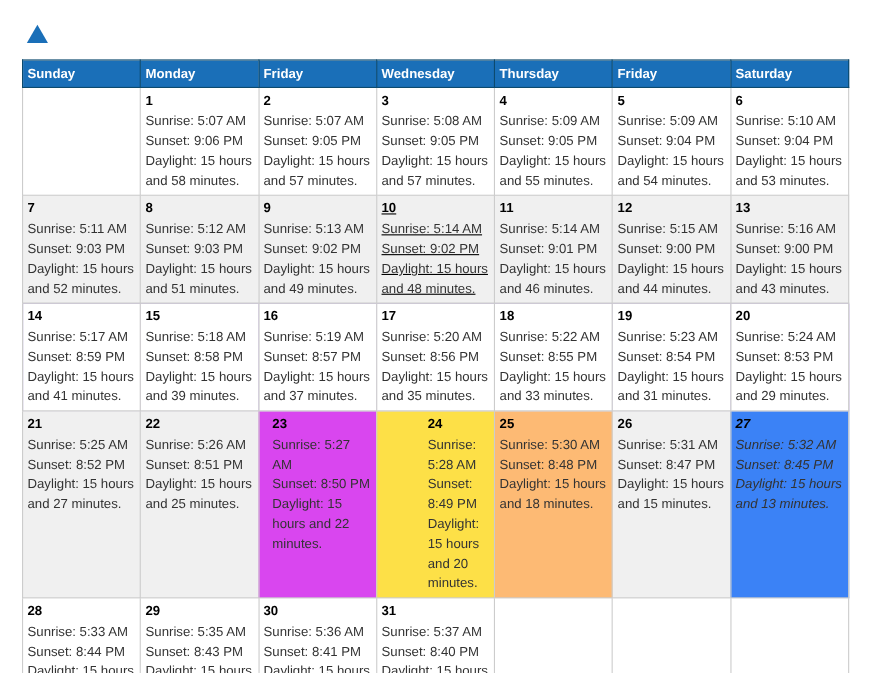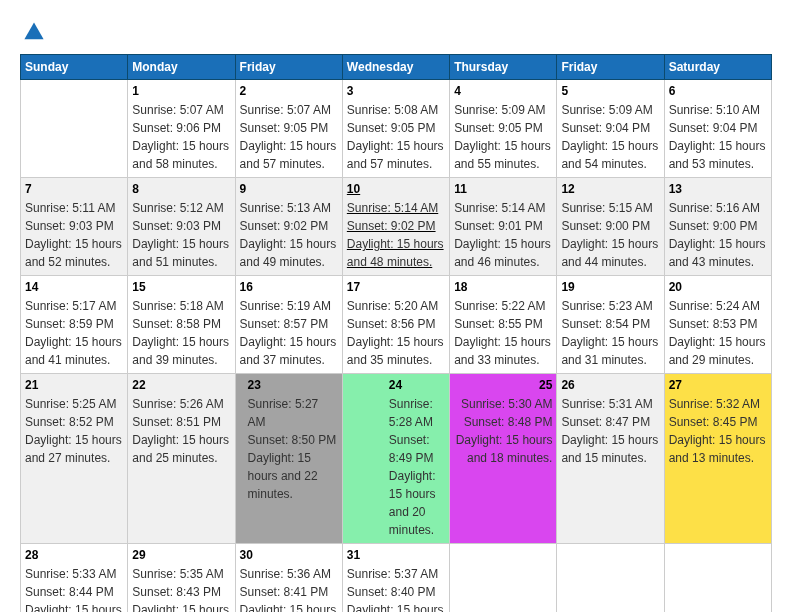--- a/index.html
+++ b/index.html
@@ -204,37 +204,37 @@
       </tr>
       <tr style="background: rgb(240, 240, 240); margin-top: 28px;">
         <td style="background: rgb(240, 240, 240);">
           <span class="day-num">21</span>
           <div class="day-info">Sunrise: 5:25 AM<br>Sunset: 8:52 PM<br>Daylight: 15 hours and 27 minutes.</div>
         </td>
         <td style="background: rgb(240, 240, 240);">
           <span class="day-num">22</span>
           <div class="day-info">Sunrise: 5:26 AM<br>Sunset: 8:51 PM<br>Daylight: 15 hours and 25 minutes.</div>
         </td>
-        <td style="background: #a3a3a3; padding-left: 12px;">
+        <td style="background: #d946ef; padding-left: 12px;">
           <span class="day-num">23</span>
           <div class="day-info">Sunrise: 5:27 AM<br>Sunset: 8:50 PM<br>Daylight: 15 hours and 22 minutes.</div>
         </td>
-        <td style="background: #86efac; padding-left: 46px;">
+        <td style="background: #fde047; padding-left: 46px;">
           <span class="day-num">24</span>
           <div class="day-info">Sunrise: 5:28 AM<br>Sunset: 8:49 PM<br>Daylight: 15 hours and 20 minutes.</div>
         </td>
-        <td style="background: #d946ef; text-align: right;">
+        <td style="background: #fdba74;">
           <span class="day-num">25</span>
           <div class="day-info">Sunrise: 5:30 AM<br>Sunset: 8:48 PM<br>Daylight: 15 hours and 18 minutes.</div>
         </td>
         <td style="background: rgb(240, 240, 240);">
           <span class="day-num">26</span>
           <div class="day-info">Sunrise: 5:31 AM<br>Sunset: 8:47 PM<br>Daylight: 15 hours and 15 minutes.</div>
         </td>
-        <td style="background: #fde047;">
+        <td style="background: #3b82f6; font-style: italic;">
           <span class="day-num">27</span>
           <div class="day-info">Sunrise: 5:32 AM<br>Sunset: 8:45 PM<br>Daylight: 15 hours and 13 minutes.</div>
         </td>
       </tr>
       <tr style="background: rgb(255, 255, 255); border-radius: 12px;">
         <td>
           <span class="day-num">28</span>
           <div class="day-info">Sunrise: 5:33 AM<br>Sunset: 8:44 PM<br>Daylight: 15 hours and 10 minutes.</div>
         </td>
         <td>

